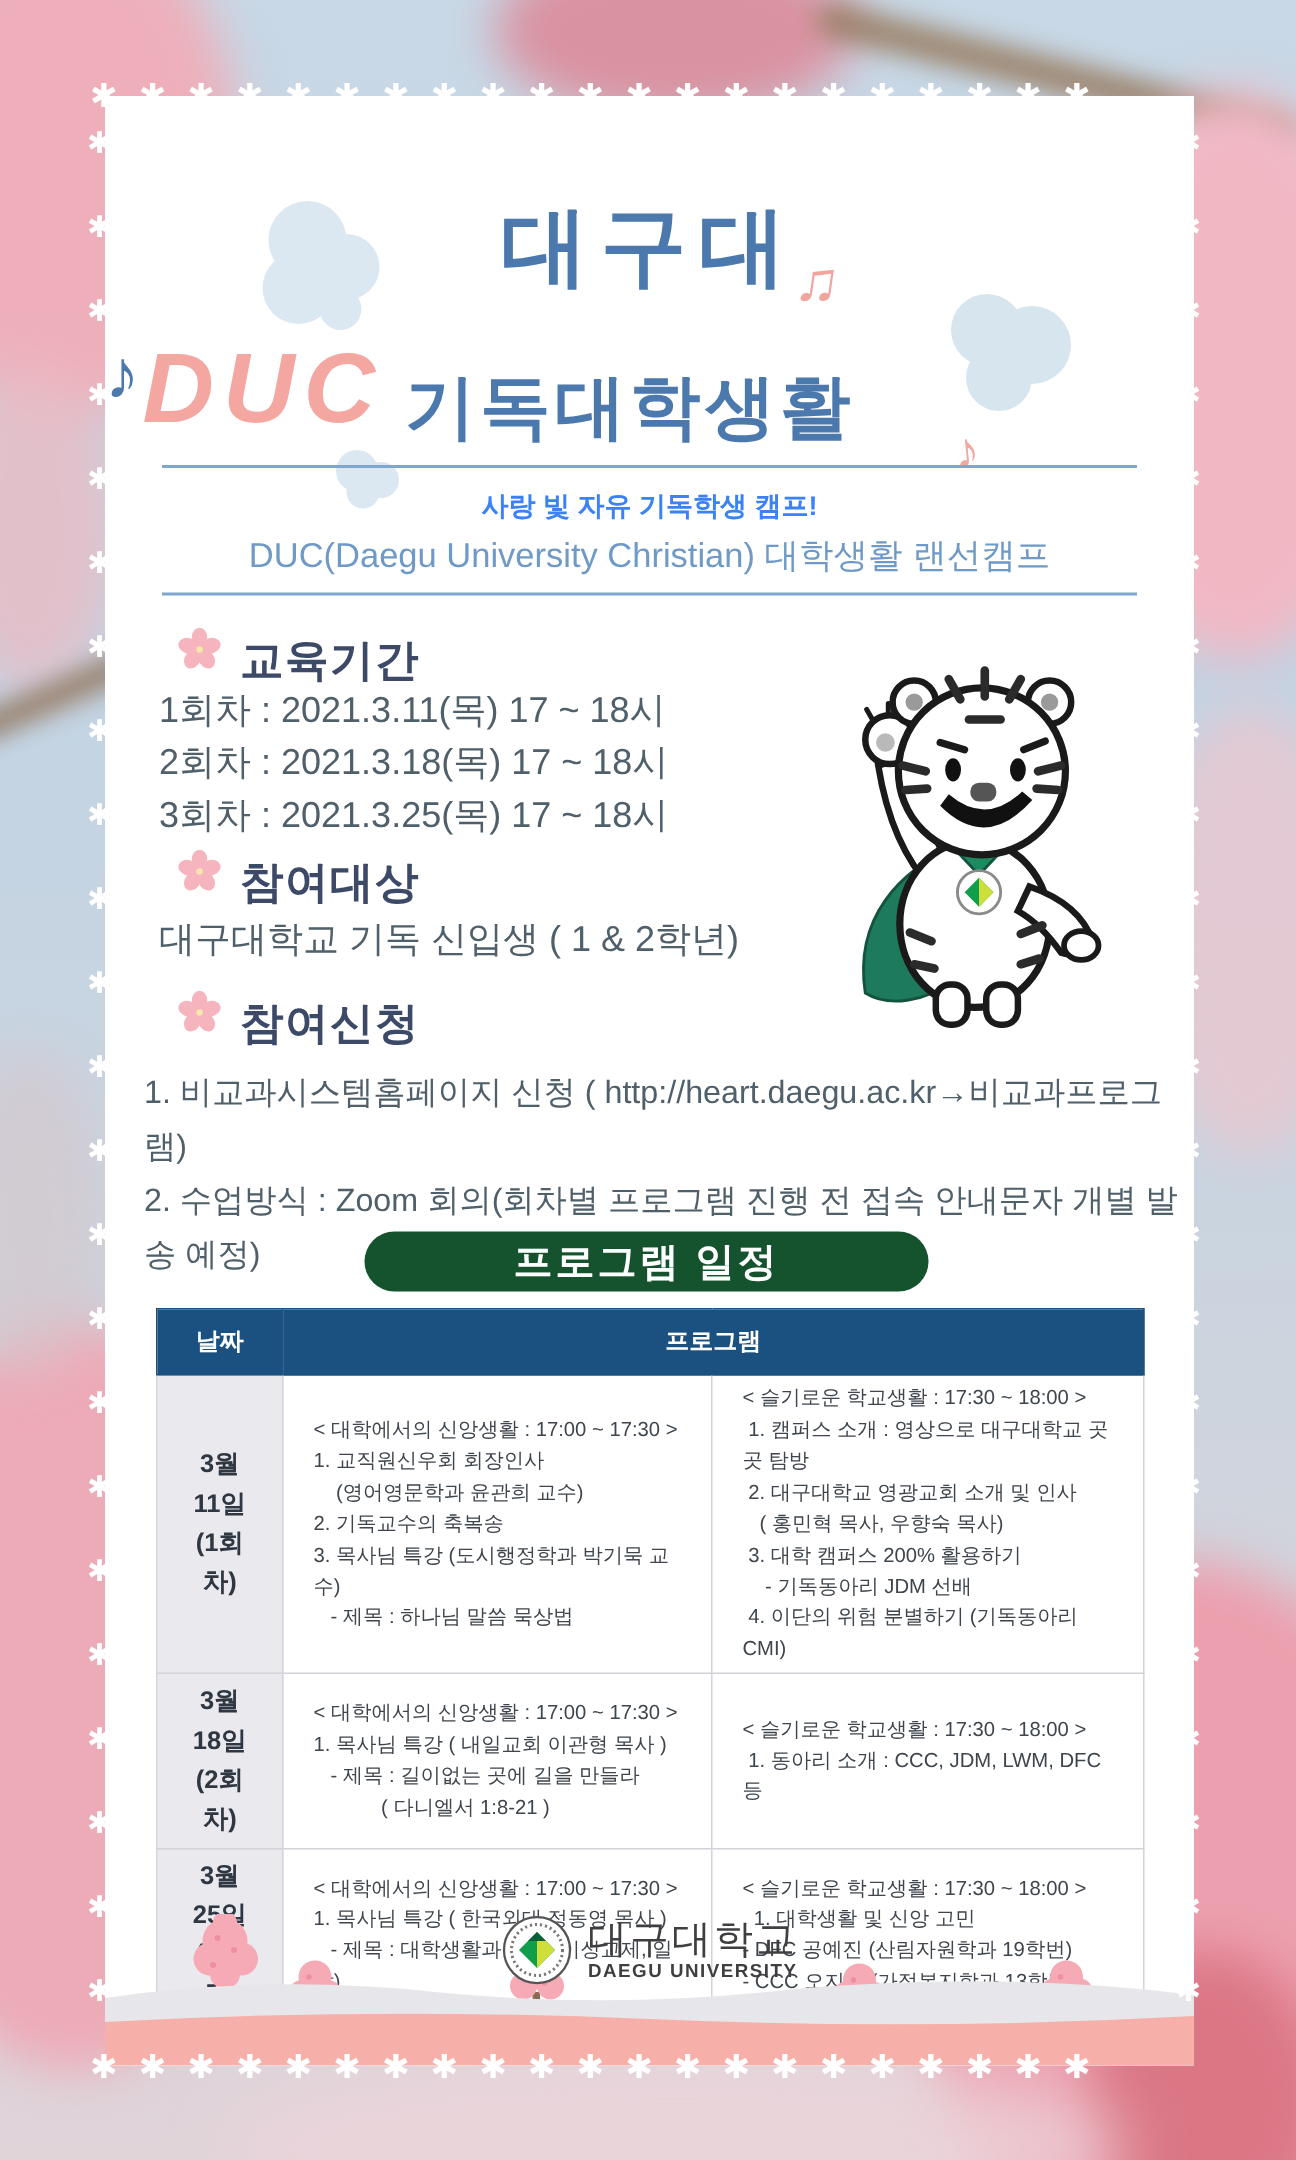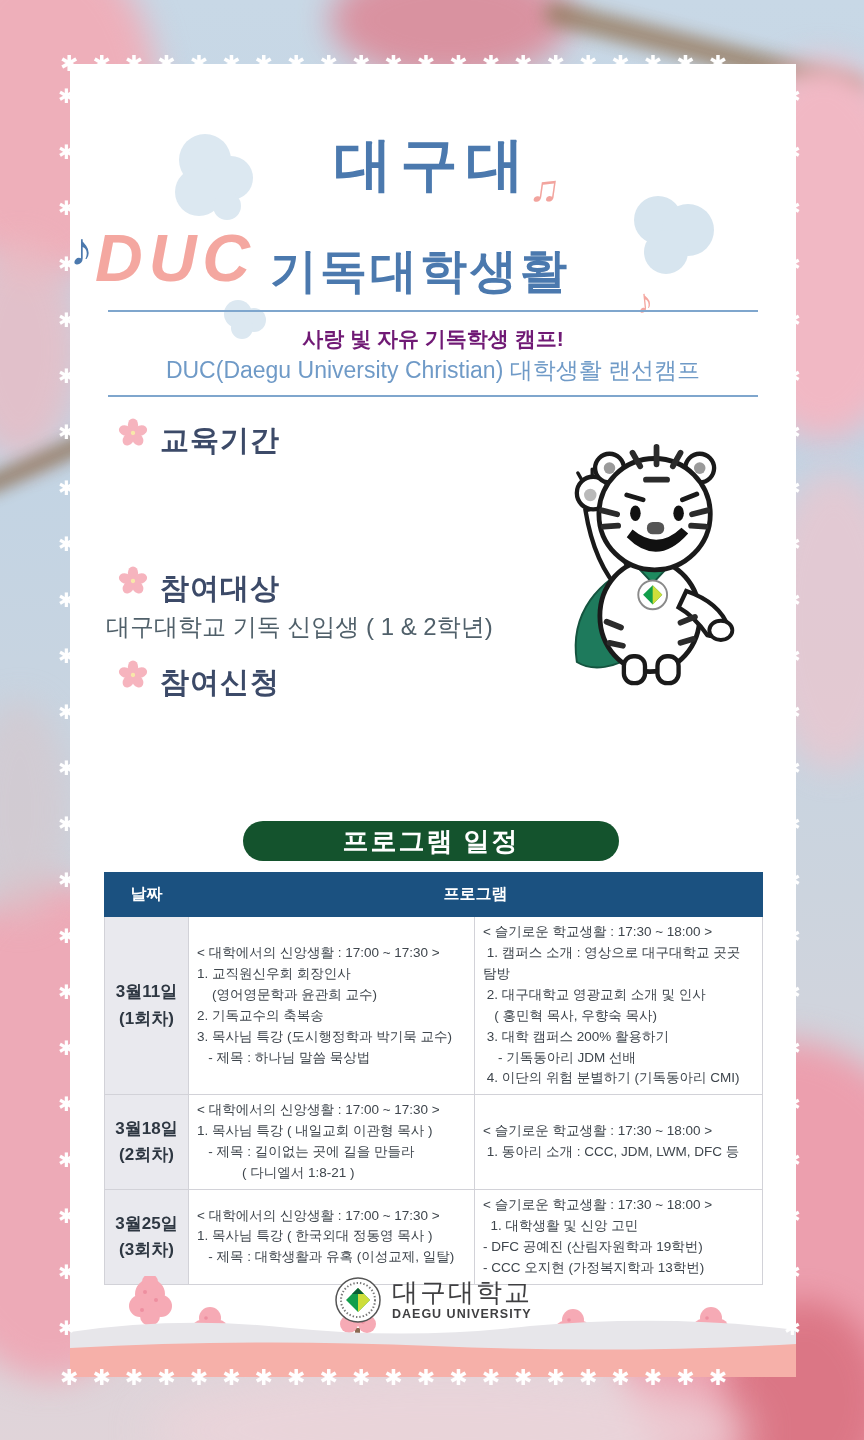--- a/index.html
+++ b/index.html
@@ -51,41 +51,41 @@
   .note-beamed{left:460px;top:102px;font-size:40px;color:#f2a49e;transform:rotate(8deg)}
   .title-line2{top:156px;left:0;width:100%;text-align:left;white-space:nowrap}
   .note-blue{font-size:46px;color:#4b79ae;vertical-align:22px;margin-right:2px}
   .duc{font-size:66px;font-weight:bold;font-style:italic;color:#f4a7a0;letter-spacing:6px;vertical-align:6px}
   .title-rest{font-size:47px;font-weight:bold;color:#4b79ae;letter-spacing:3px;margin-left:14px}
   .note-pink-end{left:566px;top:218px;font-size:34px;color:#f4a7a0;transform:rotate(-6deg)}
 
   
   .hr{left:38px;width:650px;height:2px;background:#7fa6cd}
   .hr1{top:246px}.hr2{top:331px}
-  .intro1{top:261px;left:0;width:100%;text-align:center;font-size:21px;font-weight:bold;color:#701a75}
+  .intro1{top:261px;left:0;width:100%;text-align:center;font-size:18px;font-weight:bold;color:#3b82f6}
   .intro2{top:291px;left:0;width:100%;text-align:center;font-size:23px;color:#6f9ac7}
 
   
   .flower{position:absolute;width:30px;height:30px}
   .sec-h{font-size:29px;font-weight:bold;color:#3c4a68;letter-spacing:1px}
   .sec-body{font-size:24px;color:#50606a;line-height:35px;white-space:pre-wrap}
   .apply-body{font-size:21.5px;color:#50606a;line-height:36px;white-space:pre-wrap}
 
   
   .badge{left:173px;top:757px;width:376px;height:40px;background:#14532d;border-radius:20px;
     color:#fff;font-size:26px;font-weight:bold;letter-spacing:2px;
     display:flex;align-items:center;justify-content:center}
 
   
   table.sched{position:absolute;left:34px;top:808px;width:658px;border-collapse:collapse;
     font-size:13.5px;color:#3e454c;table-layout:fixed}
   table.sched th{background:#1b5180;color:#fff;font-size:16px;font-weight:bold;height:44px;
     border:1px solid #1b5180;padding:0}
   table.sched th.th-prog{border-left:1px solid rgba(255,255,255,.25)}
-  table.sched td{border:1px solid #d2d2d8;vertical-align:middle;padding:5px 8px;line-height:1.55}
+  table.sched td{border:1px solid #d2d2d8;vertical-align:middle;padding:5px 20px;line-height:1.55}
   td.date{background:#e9e9ee;text-align:center;font-size:17px;font-weight:600;color:#2e3742;
     line-height:1.45;white-space:pre-wrap}
   .cell-lines{white-space:pre-wrap}
   col.c-date{width:84px}col.c-left{width:286px}col.c-right{width:288px}
 
   
   .footer-art{left:0;top:1212px;width:726px;height:101px}
   .logo{left:0;top:1212px;width:100%;display:flex;justify-content:center;align-items:center;gap:10px;z-index:2}
   .logo-kr{font-size:26px;font-weight:normal;color:#3f3f41;letter-spacing:2px;line-height:1.05}
   .logo-en{font-size:12.5px;font-weight:bold;color:#3f3f41;letter-spacing:1px}
@@ -147,20 +147,23 @@
     <g fill="#f6b4be">
       <ellipse cx="18" cy="8.5" rx="6.2" ry="8" transform="rotate(0 18 18)"></ellipse>
       <ellipse cx="18" cy="8.5" rx="6.2" ry="8" transform="rotate(72 18 18)"></ellipse>
       <ellipse cx="18" cy="8.5" rx="6.2" ry="8" transform="rotate(144 18 18)"></ellipse>
       <ellipse cx="18" cy="8.5" rx="6.2" ry="8" transform="rotate(216 18 18)"></ellipse>
       <ellipse cx="18" cy="8.5" rx="6.2" ry="8" transform="rotate(288 18 18)"></ellipse>
     </g>
     <circle cx="18" cy="18" r="2.6" fill="#f8e7a9"></circle>
   </svg>
   <div class="abs sec-h" style="left:90px;top:357px">교육기간</div>
+  <div class="abs sec-body" style="left:36px;top:392px">1회차 : 2021.3.11(목) 17 ~ 18시
+2회차 : 2021.3.18(목) 17 ~ 18시
+3회차 : 2021.3.25(목) 17 ~ 18시</div>
 
   <svg class="flower" style="left:48px;top:502px" viewBox="0 0 36 36">
     <g fill="#f6b4be">
       <ellipse cx="18" cy="8.5" rx="6.2" ry="8" transform="rotate(0 18 18)"></ellipse>
       <ellipse cx="18" cy="8.5" rx="6.2" ry="8" transform="rotate(72 18 18)"></ellipse>
       <ellipse cx="18" cy="8.5" rx="6.2" ry="8" transform="rotate(144 18 18)"></ellipse>
       <ellipse cx="18" cy="8.5" rx="6.2" ry="8" transform="rotate(216 18 18)"></ellipse>
       <ellipse cx="18" cy="8.5" rx="6.2" ry="8" transform="rotate(288 18 18)"></ellipse>
     </g>
     <circle cx="18" cy="18" r="2.6" fill="#f8e7a9"></circle>
@@ -172,20 +175,22 @@
     <g fill="#f6b4be">
       <ellipse cx="18" cy="8.5" rx="6.2" ry="8" transform="rotate(0 18 18)"></ellipse>
       <ellipse cx="18" cy="8.5" rx="6.2" ry="8" transform="rotate(72 18 18)"></ellipse>
       <ellipse cx="18" cy="8.5" rx="6.2" ry="8" transform="rotate(144 18 18)"></ellipse>
       <ellipse cx="18" cy="8.5" rx="6.2" ry="8" transform="rotate(216 18 18)"></ellipse>
       <ellipse cx="18" cy="8.5" rx="6.2" ry="8" transform="rotate(288 18 18)"></ellipse>
     </g>
     <circle cx="18" cy="18" r="2.6" fill="#f8e7a9"></circle>
   </svg>
   <div class="abs sec-h" style="left:90px;top:599px">참여신청</div>
+  <div class="abs apply-body" style="left:26px;top:646px;width:690px">1. 비교과시스템홈페이지 신청 ( http://heart.daegu.ac.kr→비교과프로그램)
+2. 수업방식 : Zoom 회의(회차별 프로그램 진행 전 접속 안내문자 개별 발송 예정)</div>
 
   <svg class="abs" style="left:455px;top:352px" width="240" height="278" viewBox="0 0 250 285">
 
     <path d="M118,152 C78,168 46,202 54,254 C70,264 96,260 113,246 C100,212 104,182 124,162 Z" fill="#1e7a5c" stroke="#14543f" stroke-width="2"></path>
     <path d="M120,166 C103,192 100,222 111,245 C121,240 129,232 133,224 C122,207 117,186 127,169 Z" fill="#8cc63f"></path>
     <path d="M150,240 q14,10 6,24 q-14,2 -20,-8 q4,-10 14,-16 Z" fill="#8cc63f"></path>
 
     <path d="M101,182 Q72,152 63,96 L86,89 Q96,142 116,170 Z" fill="#fff" stroke="#1a1a1a" stroke-width="4.5"></path>
     <circle cx="71" cy="78" r="17" fill="#fff" stroke="#1a1a1a" stroke-width="4.5"></circle>
     <circle cx="68" cy="80" r="6.5" fill="#b9b9b9"></circle>

